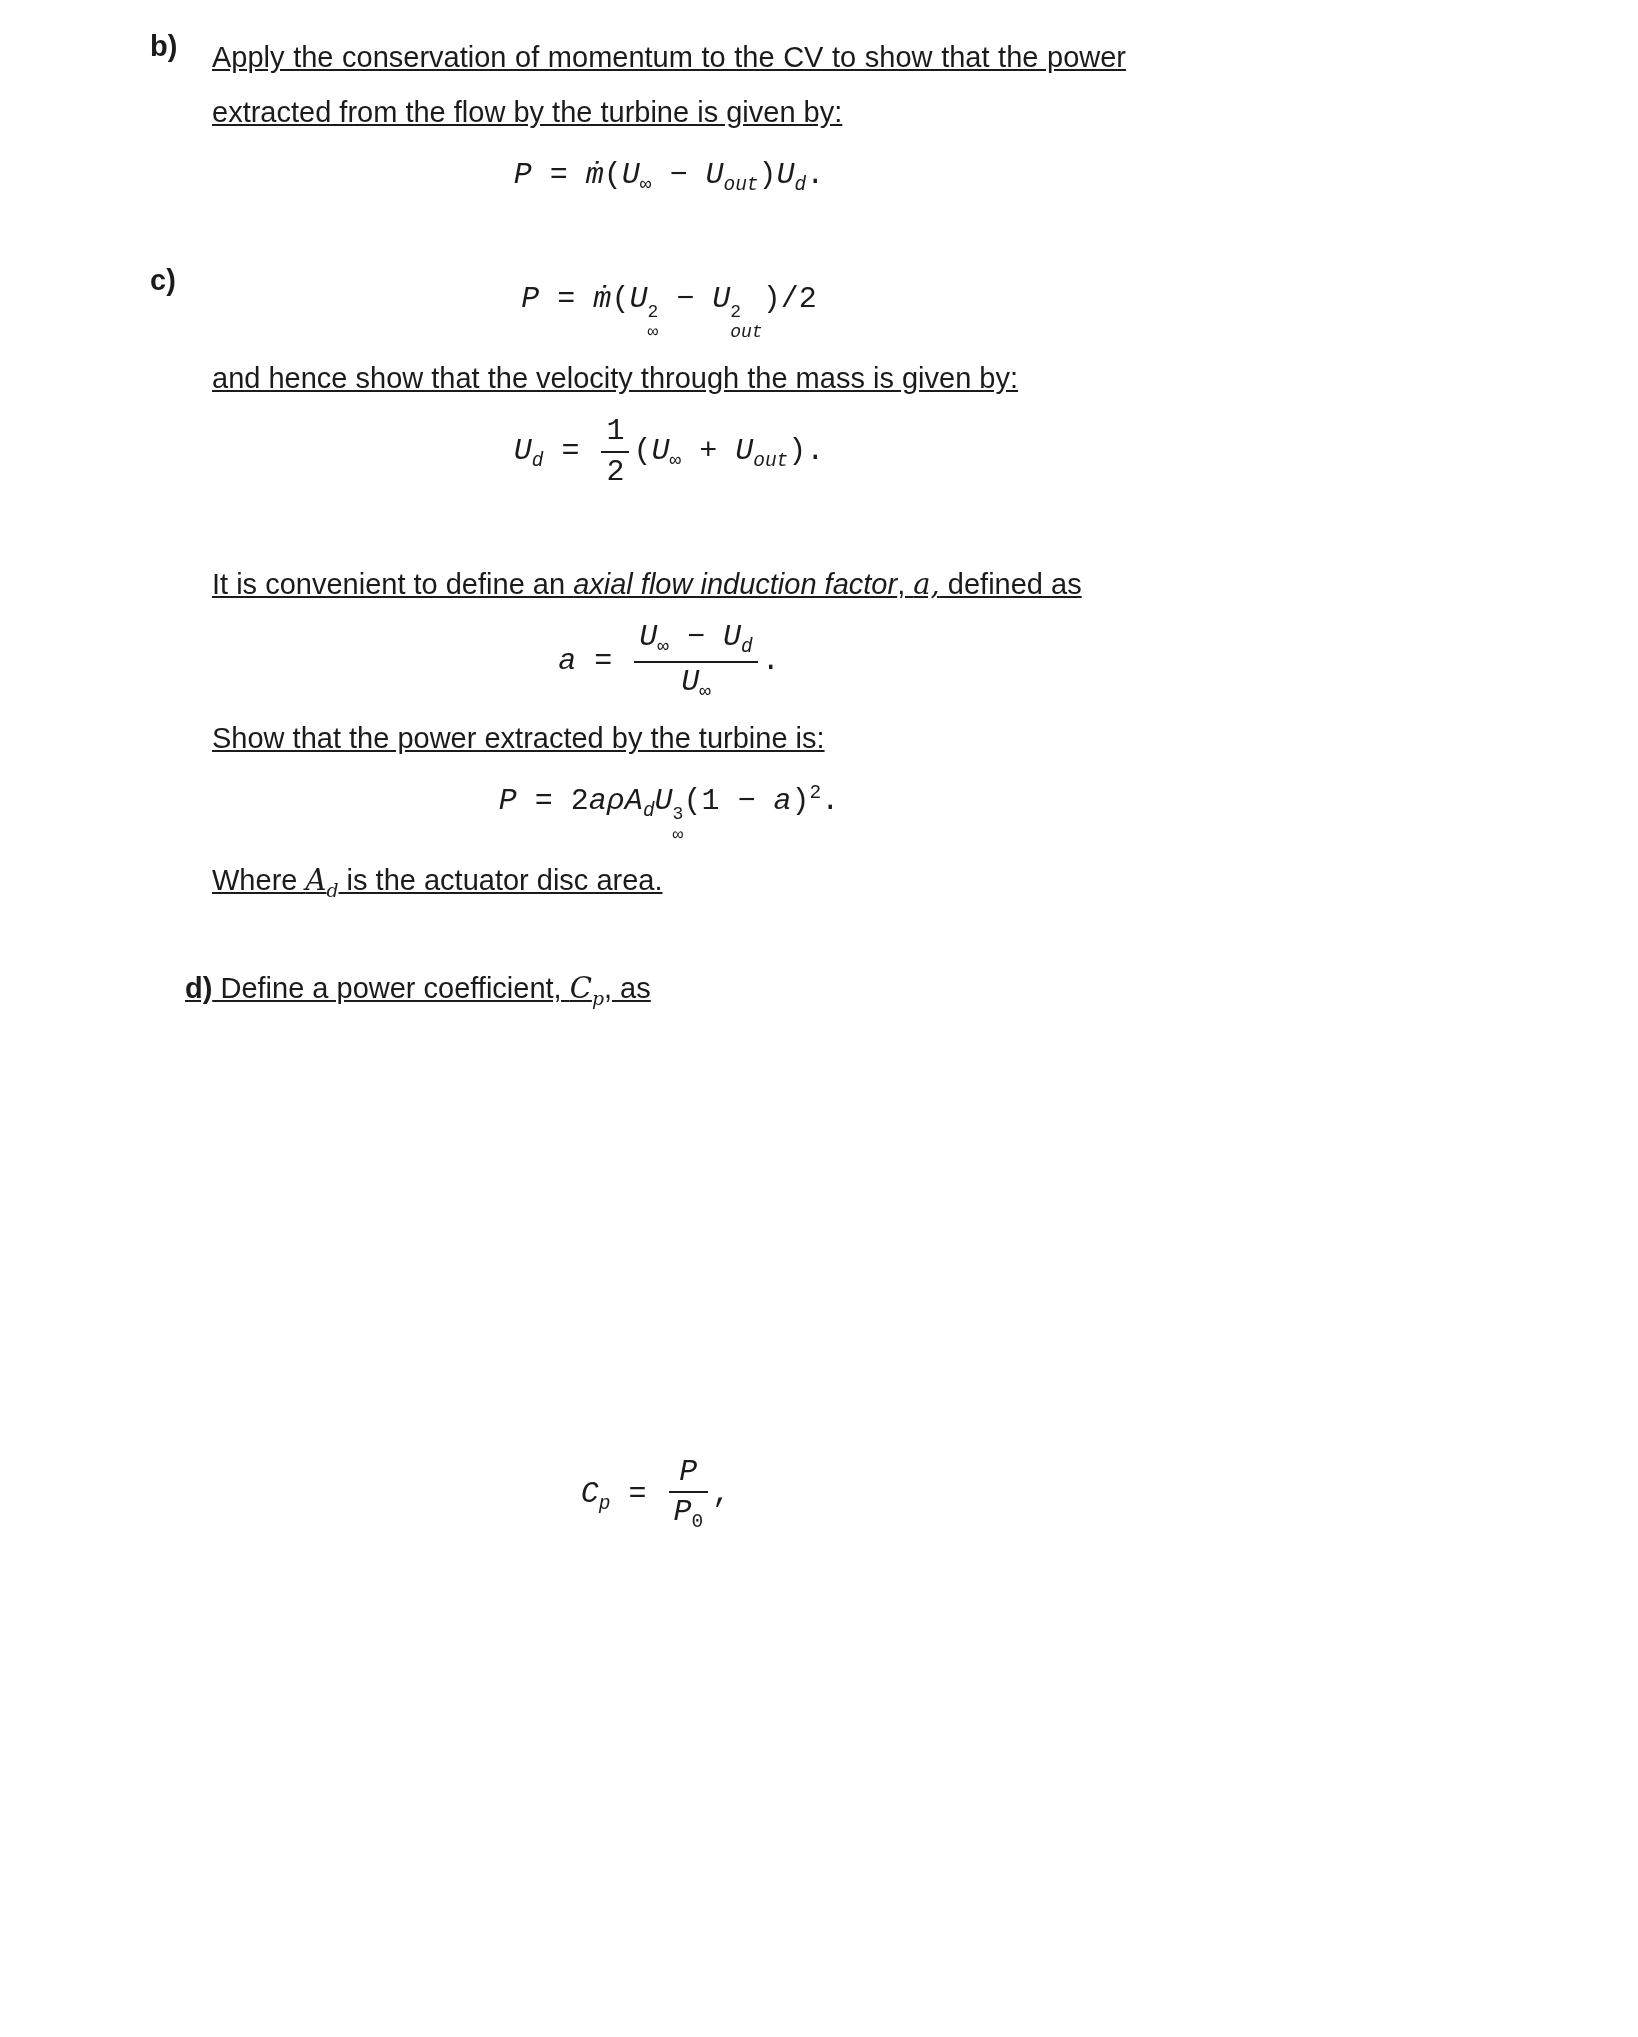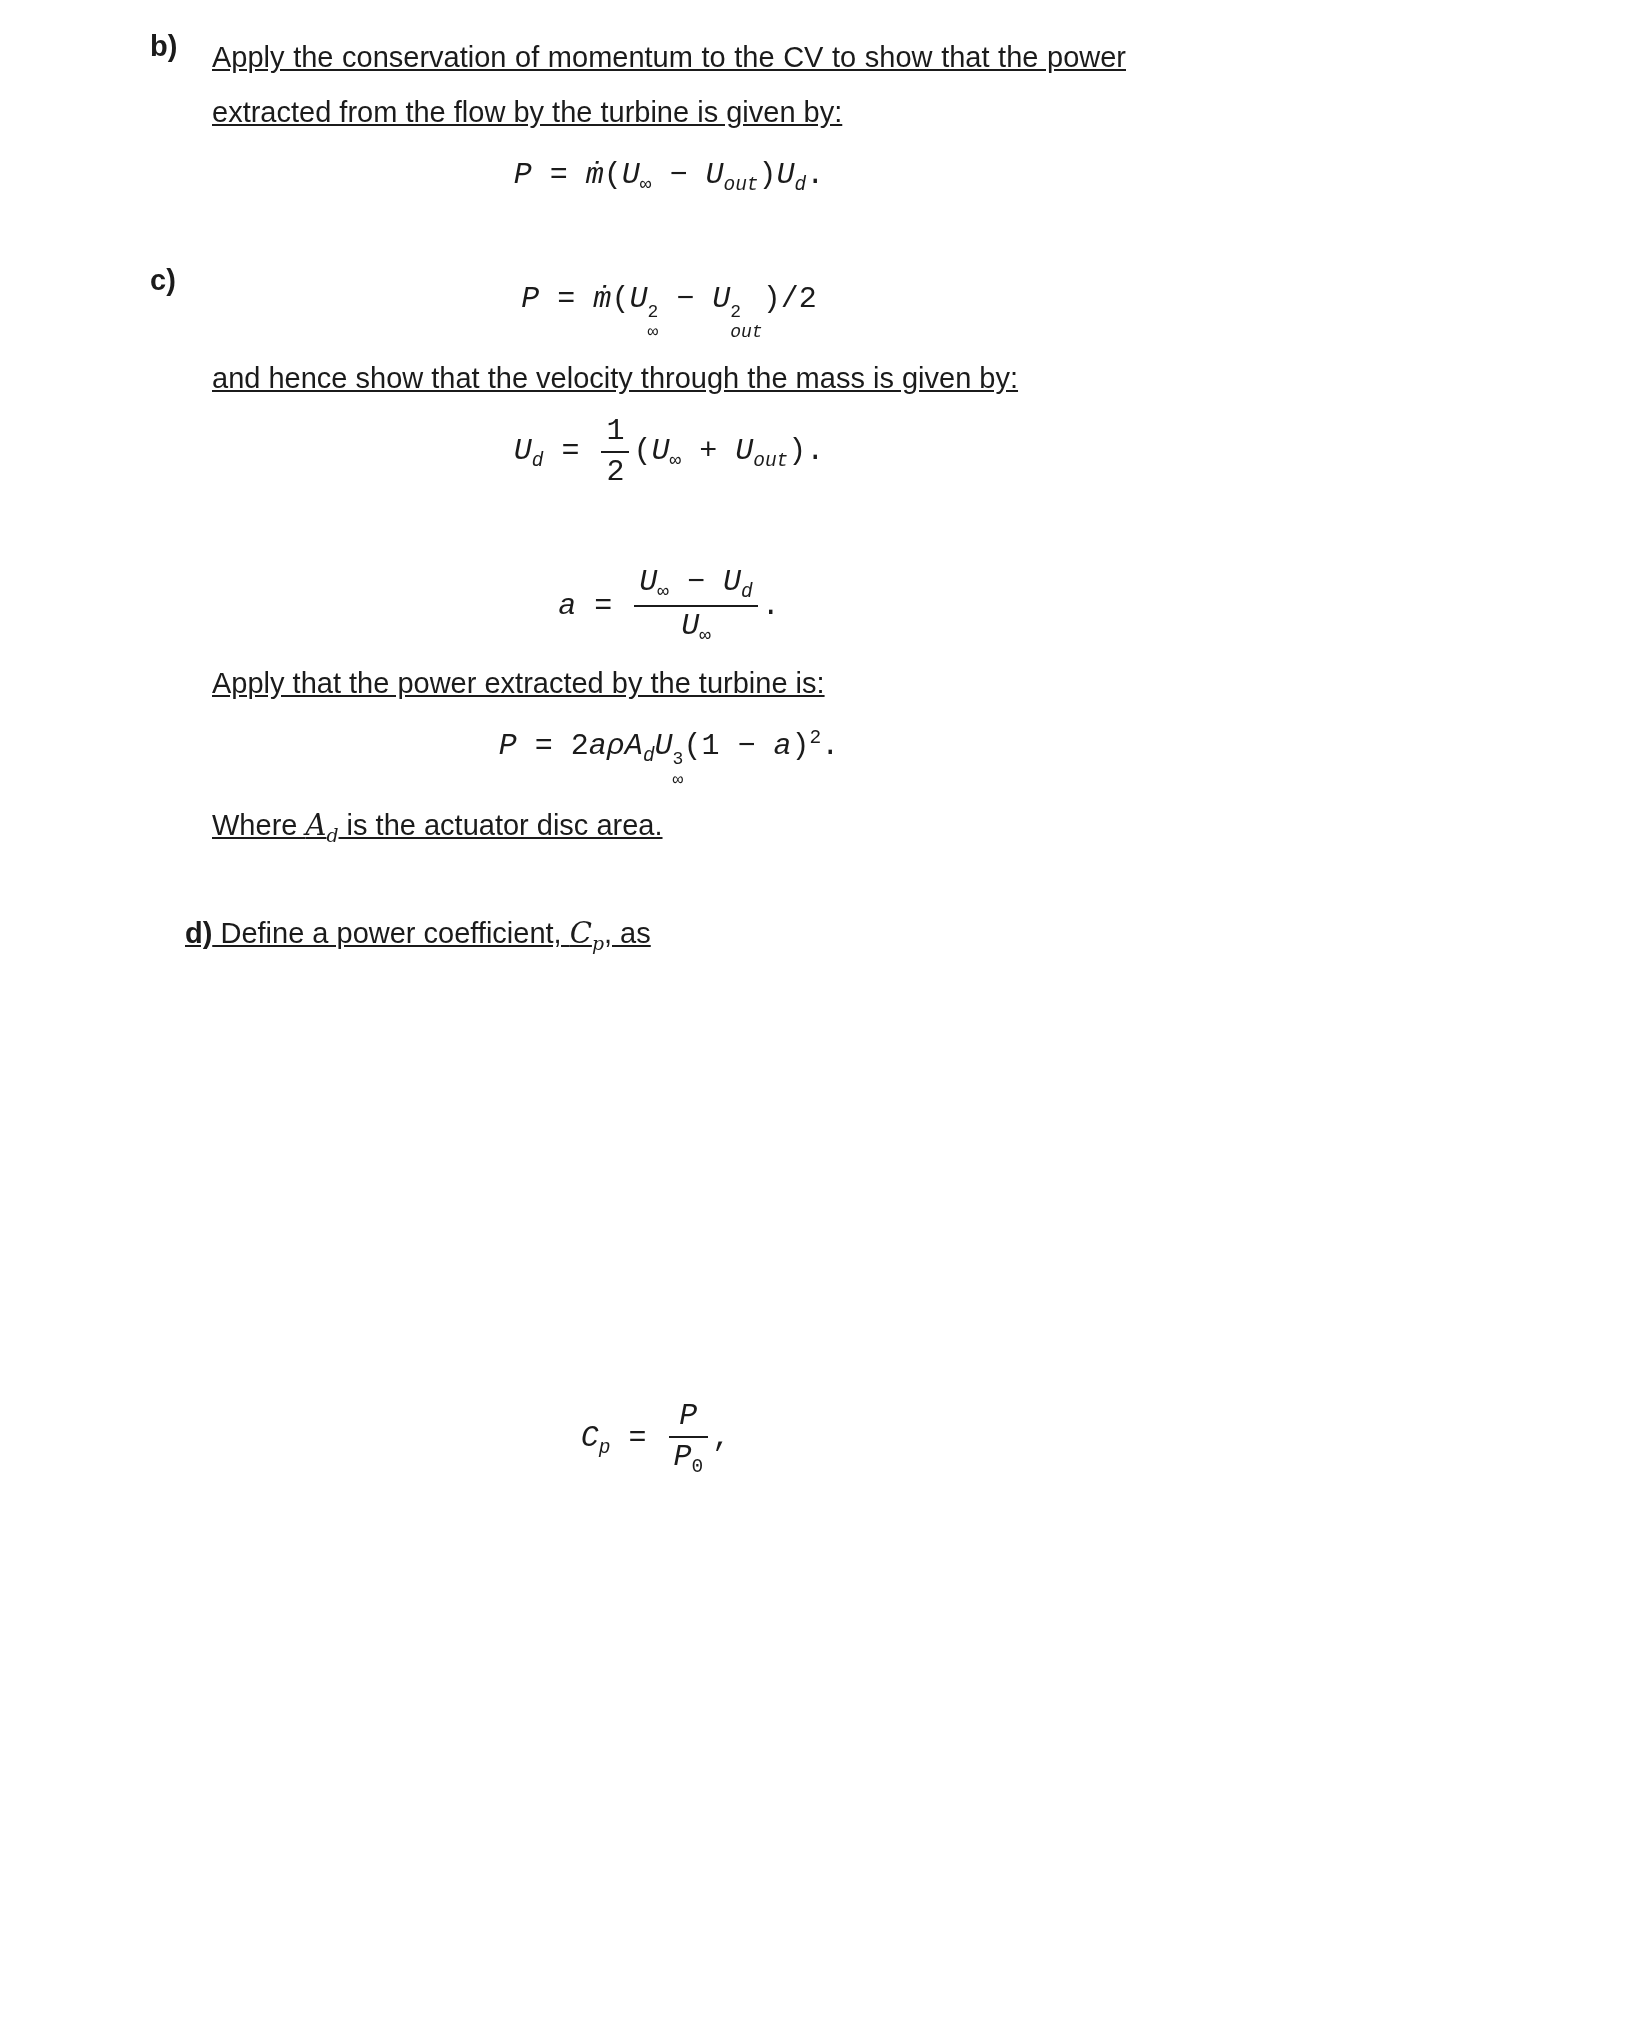--- a/index.html
+++ b/index.html
@@ -78,22 +78,23 @@
         <div class="eq"><i>P</i> = <i>ṁ</i>(<i>U</i><span class="ss">
             <span>2</span>
             <span>∞</span>
           </span> − <i>U</i><span class="ss">
             <span>2</span>
             <span><i>out</i></span>
           </span>)/2</div>
         <div class="para">and hence show that the velocity through the mass is given by:</div>
         <div class="eq"><i>U</i><sub><i>d</i></sub> = <span class="frac"><span class="num">1</span><span class="den">2</span></span>(<i>U</i><sub>∞</sub> + <i>U</i><sub><i>out</i></sub>).</div>
         <div style="height: 60px;"></div>
+        <div class="para">It is convenient to define an <i>axial flow induction factor</i>, <var>a,</var> defined as</div>
         <div class="eq"><i>a</i> = <span class="frac"><span class="num"><i>U</i><sub>∞</sub> − <i>U</i><sub><i>d</i></sub></span><span class="den"><i>U</i><sub>∞</sub></span></span>.</div>
-        <div class="para">Apply that the power extracted by the turbine is:</div>
+        <div class="para">Show that the power extracted by the turbine is:</div>
         <div class="eq"><i>P</i> = 2<i>aρA</i><sub><i>d</i></sub><i>U</i><span class="ss">
             <span>3</span>
             <span>∞</span>
           </span>(1 − <i>a</i>)<sup>2</sup>.</div>
         <div class="para">Where <var>A</var><sub><var>d</var></sub> is the actuator disc area.</div>
       </div>
     </div>
     <div class="section inline">
       <div class="content">
         <div class="para"><b>d)</b> Define a power coefficient, <var>C</var><sub><var>p</var></sub>, as</div>

